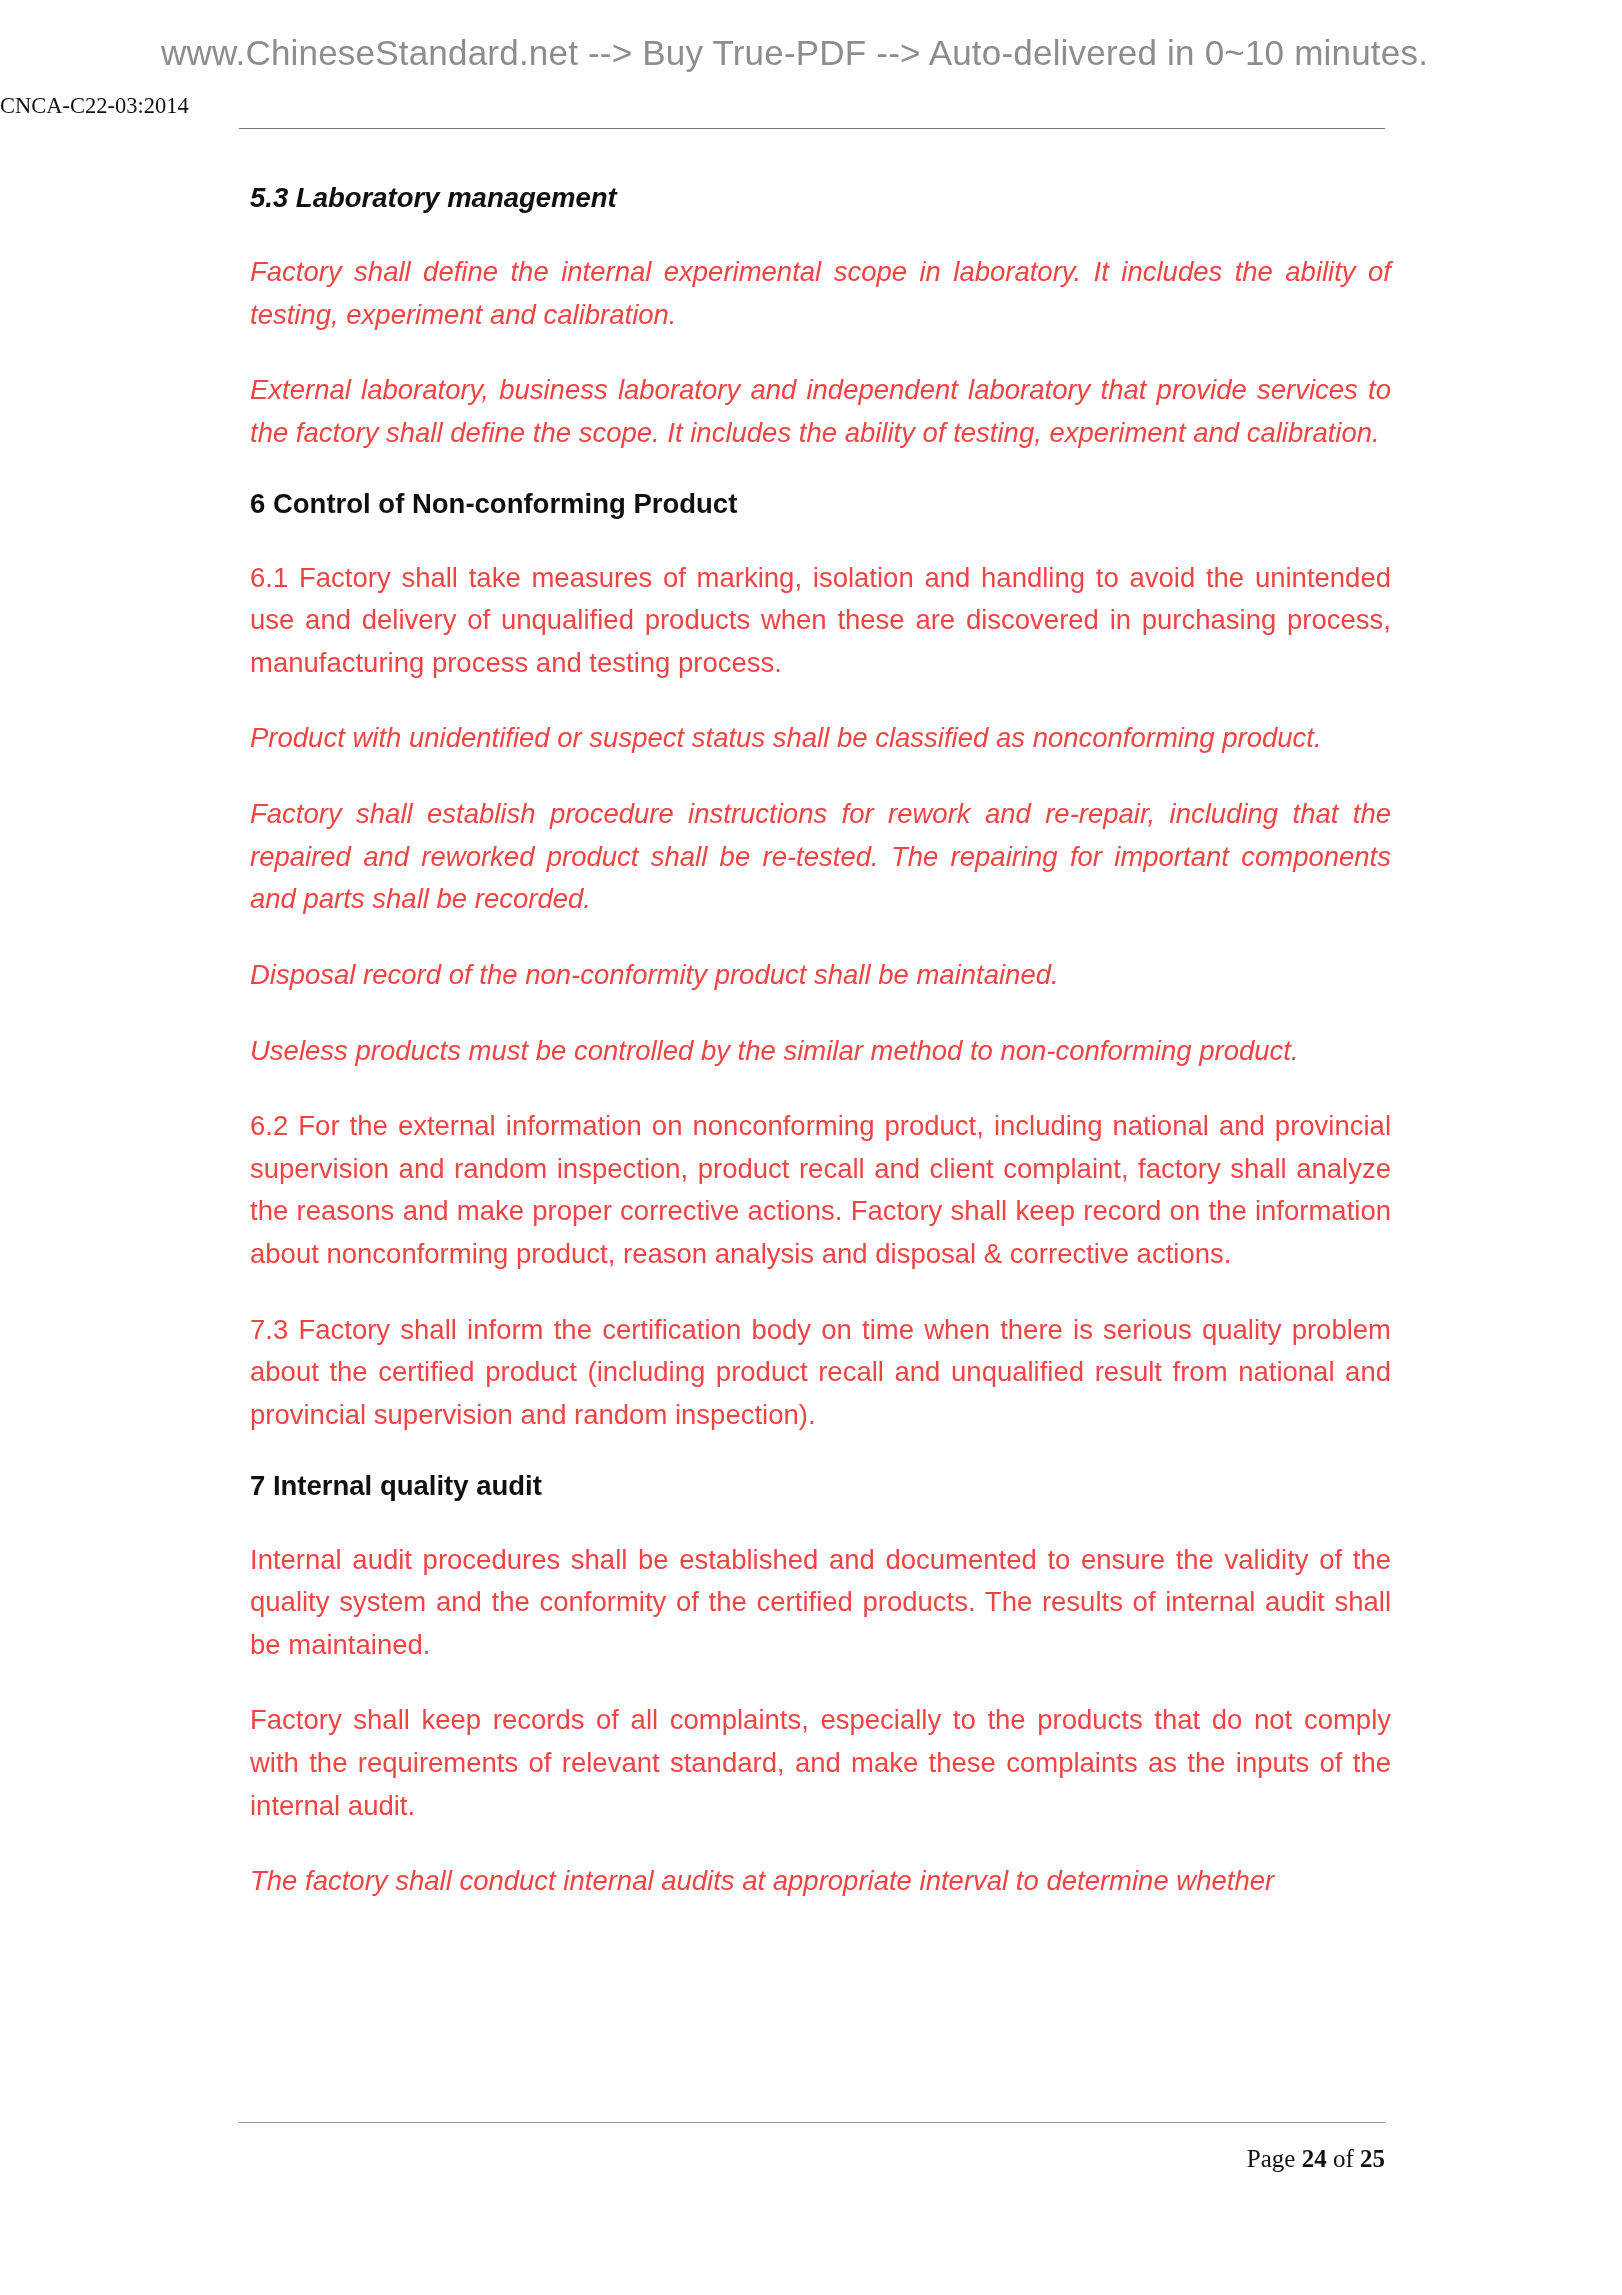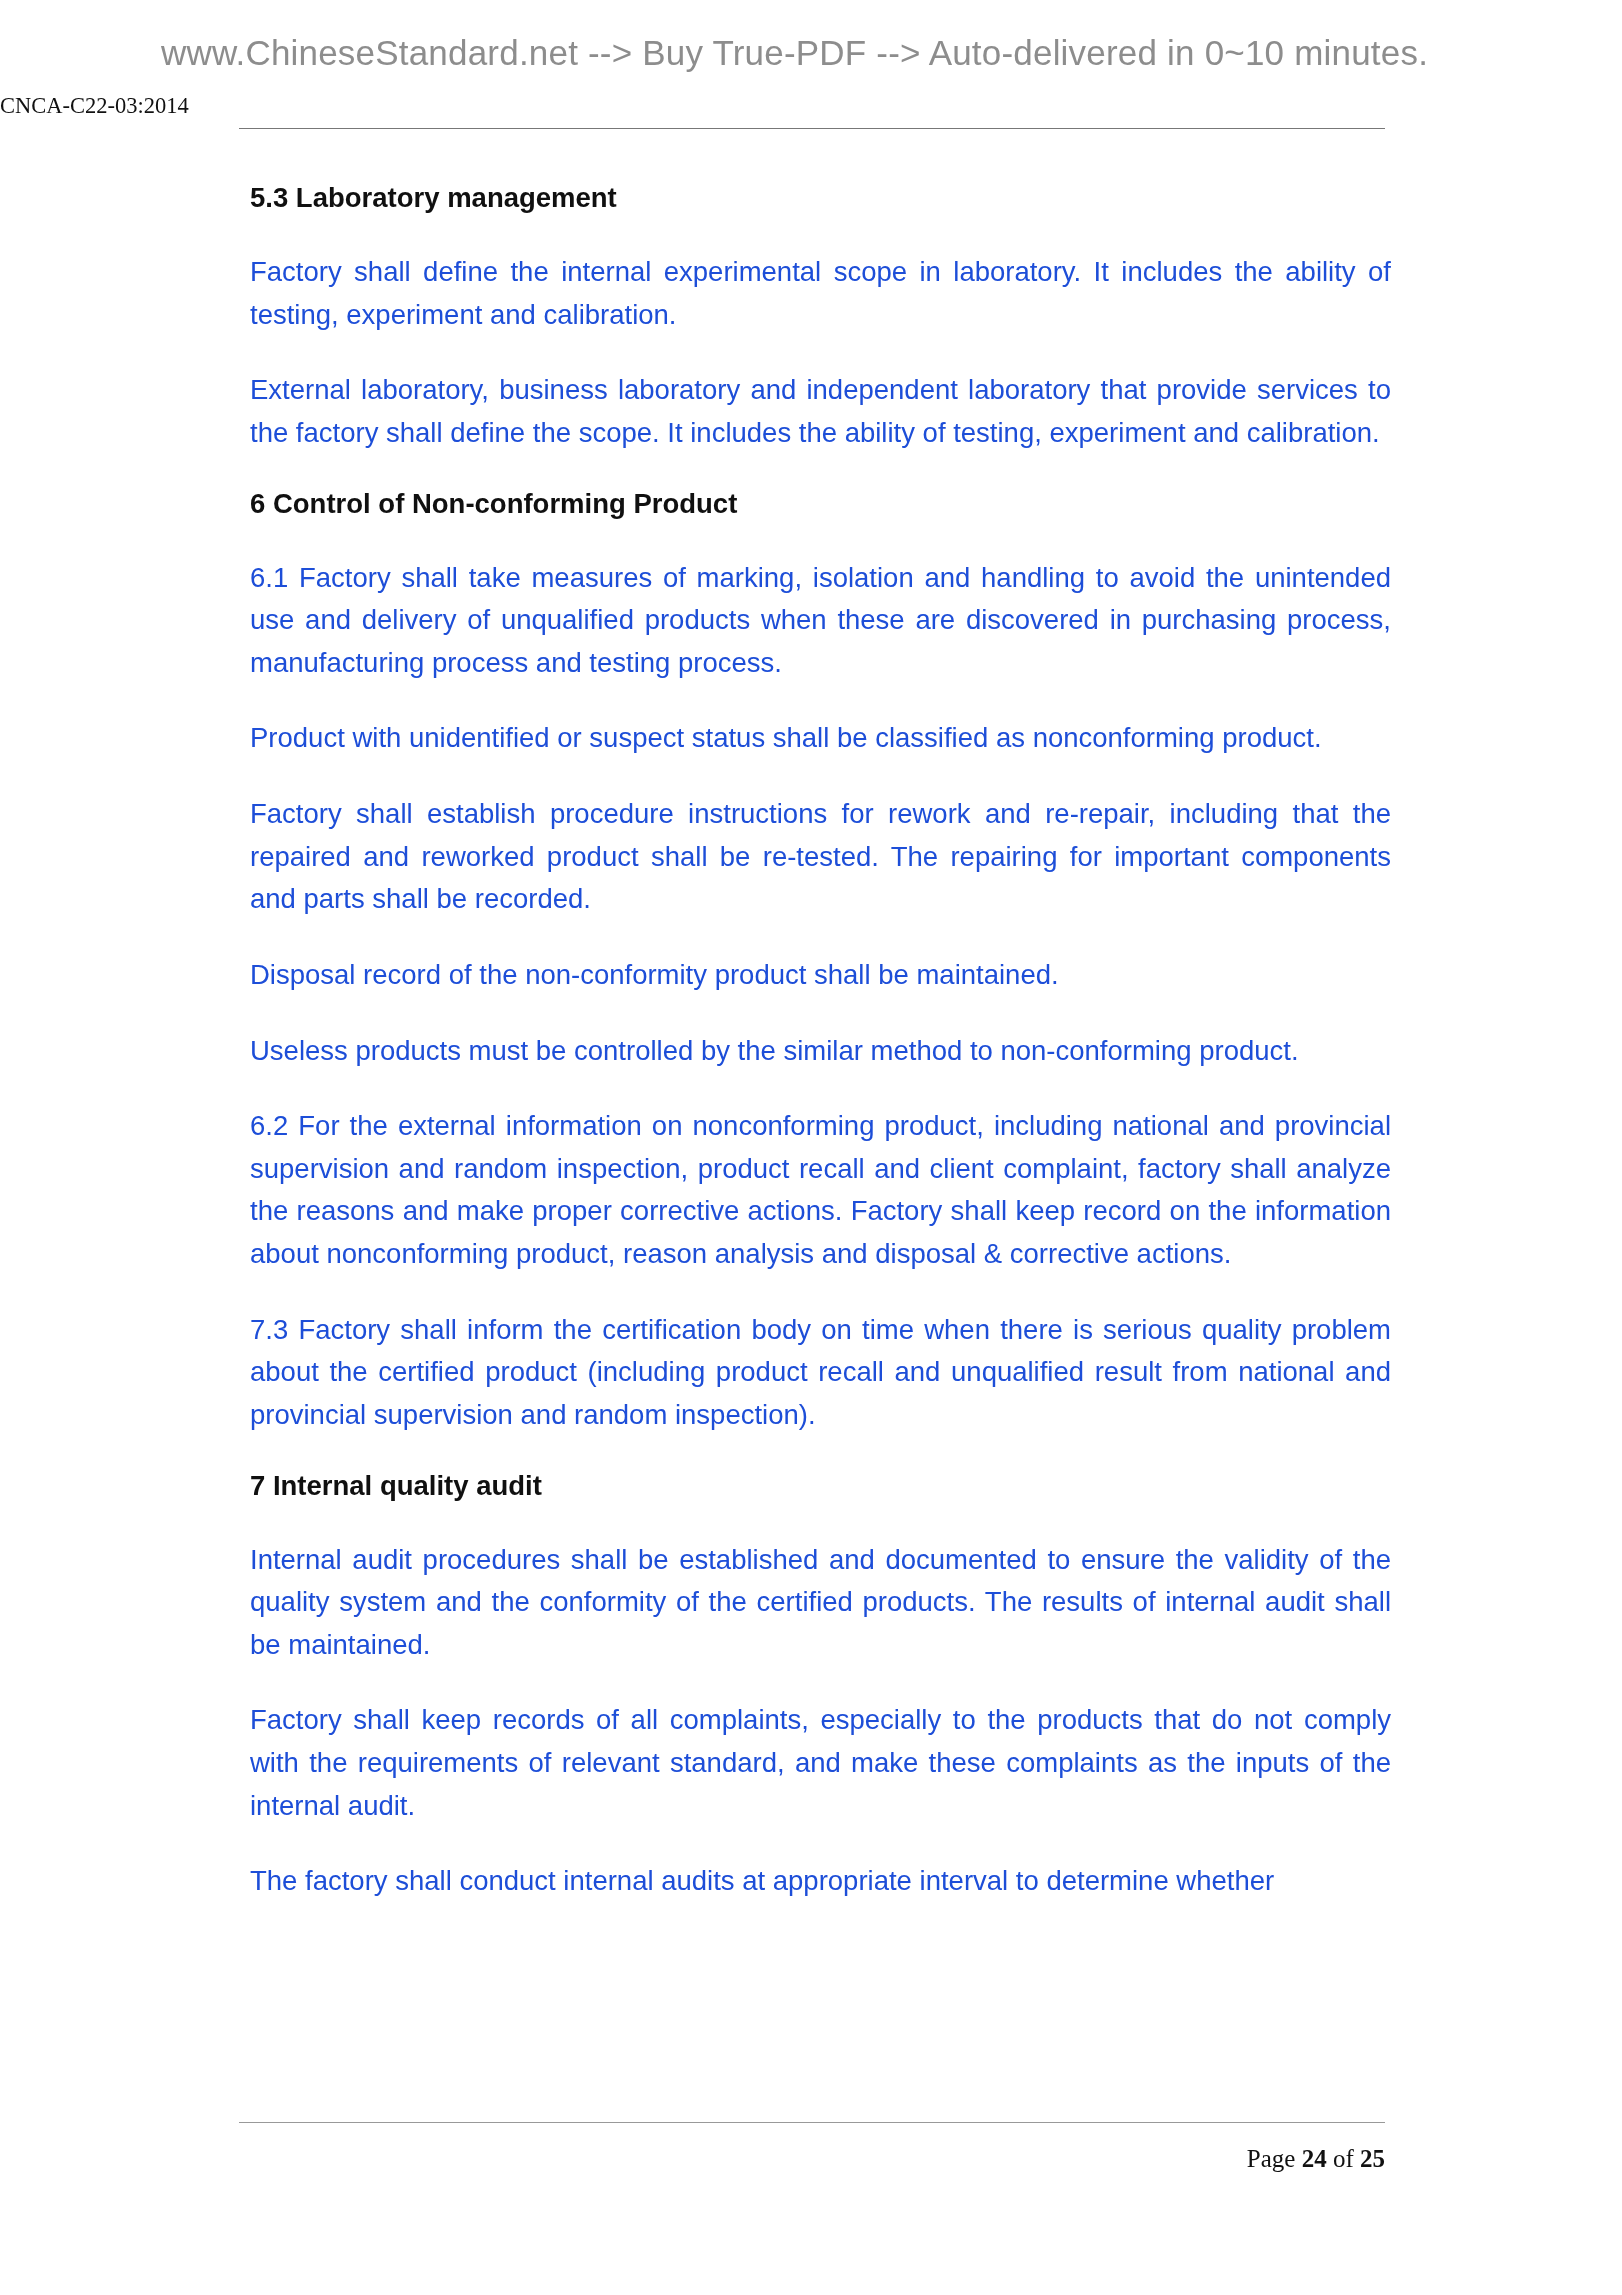--- a/index.html
+++ b/index.html
@@ -57,23 +57,24 @@
     font-size: 27.5px;
     font-weight: bold;
     margin: 11.7px 0 37px 0;
     color: #101010;
   }
   .para {
     font-size: 27.5px;
     line-height: 1.55;
     margin: 0 0 33px 0;
     text-align: justify;
-    color: #1d4ed8;
+    color: #ef4444;
   }
   .italic {
+    font-style: italic;
     margin-top: 17px;
   }
   .clause-num {
     font-weight: normal;
   }
   .footer-rule {
     position: absolute;
     left: 239px;
     width: 1146px;
     top: 2122px;

